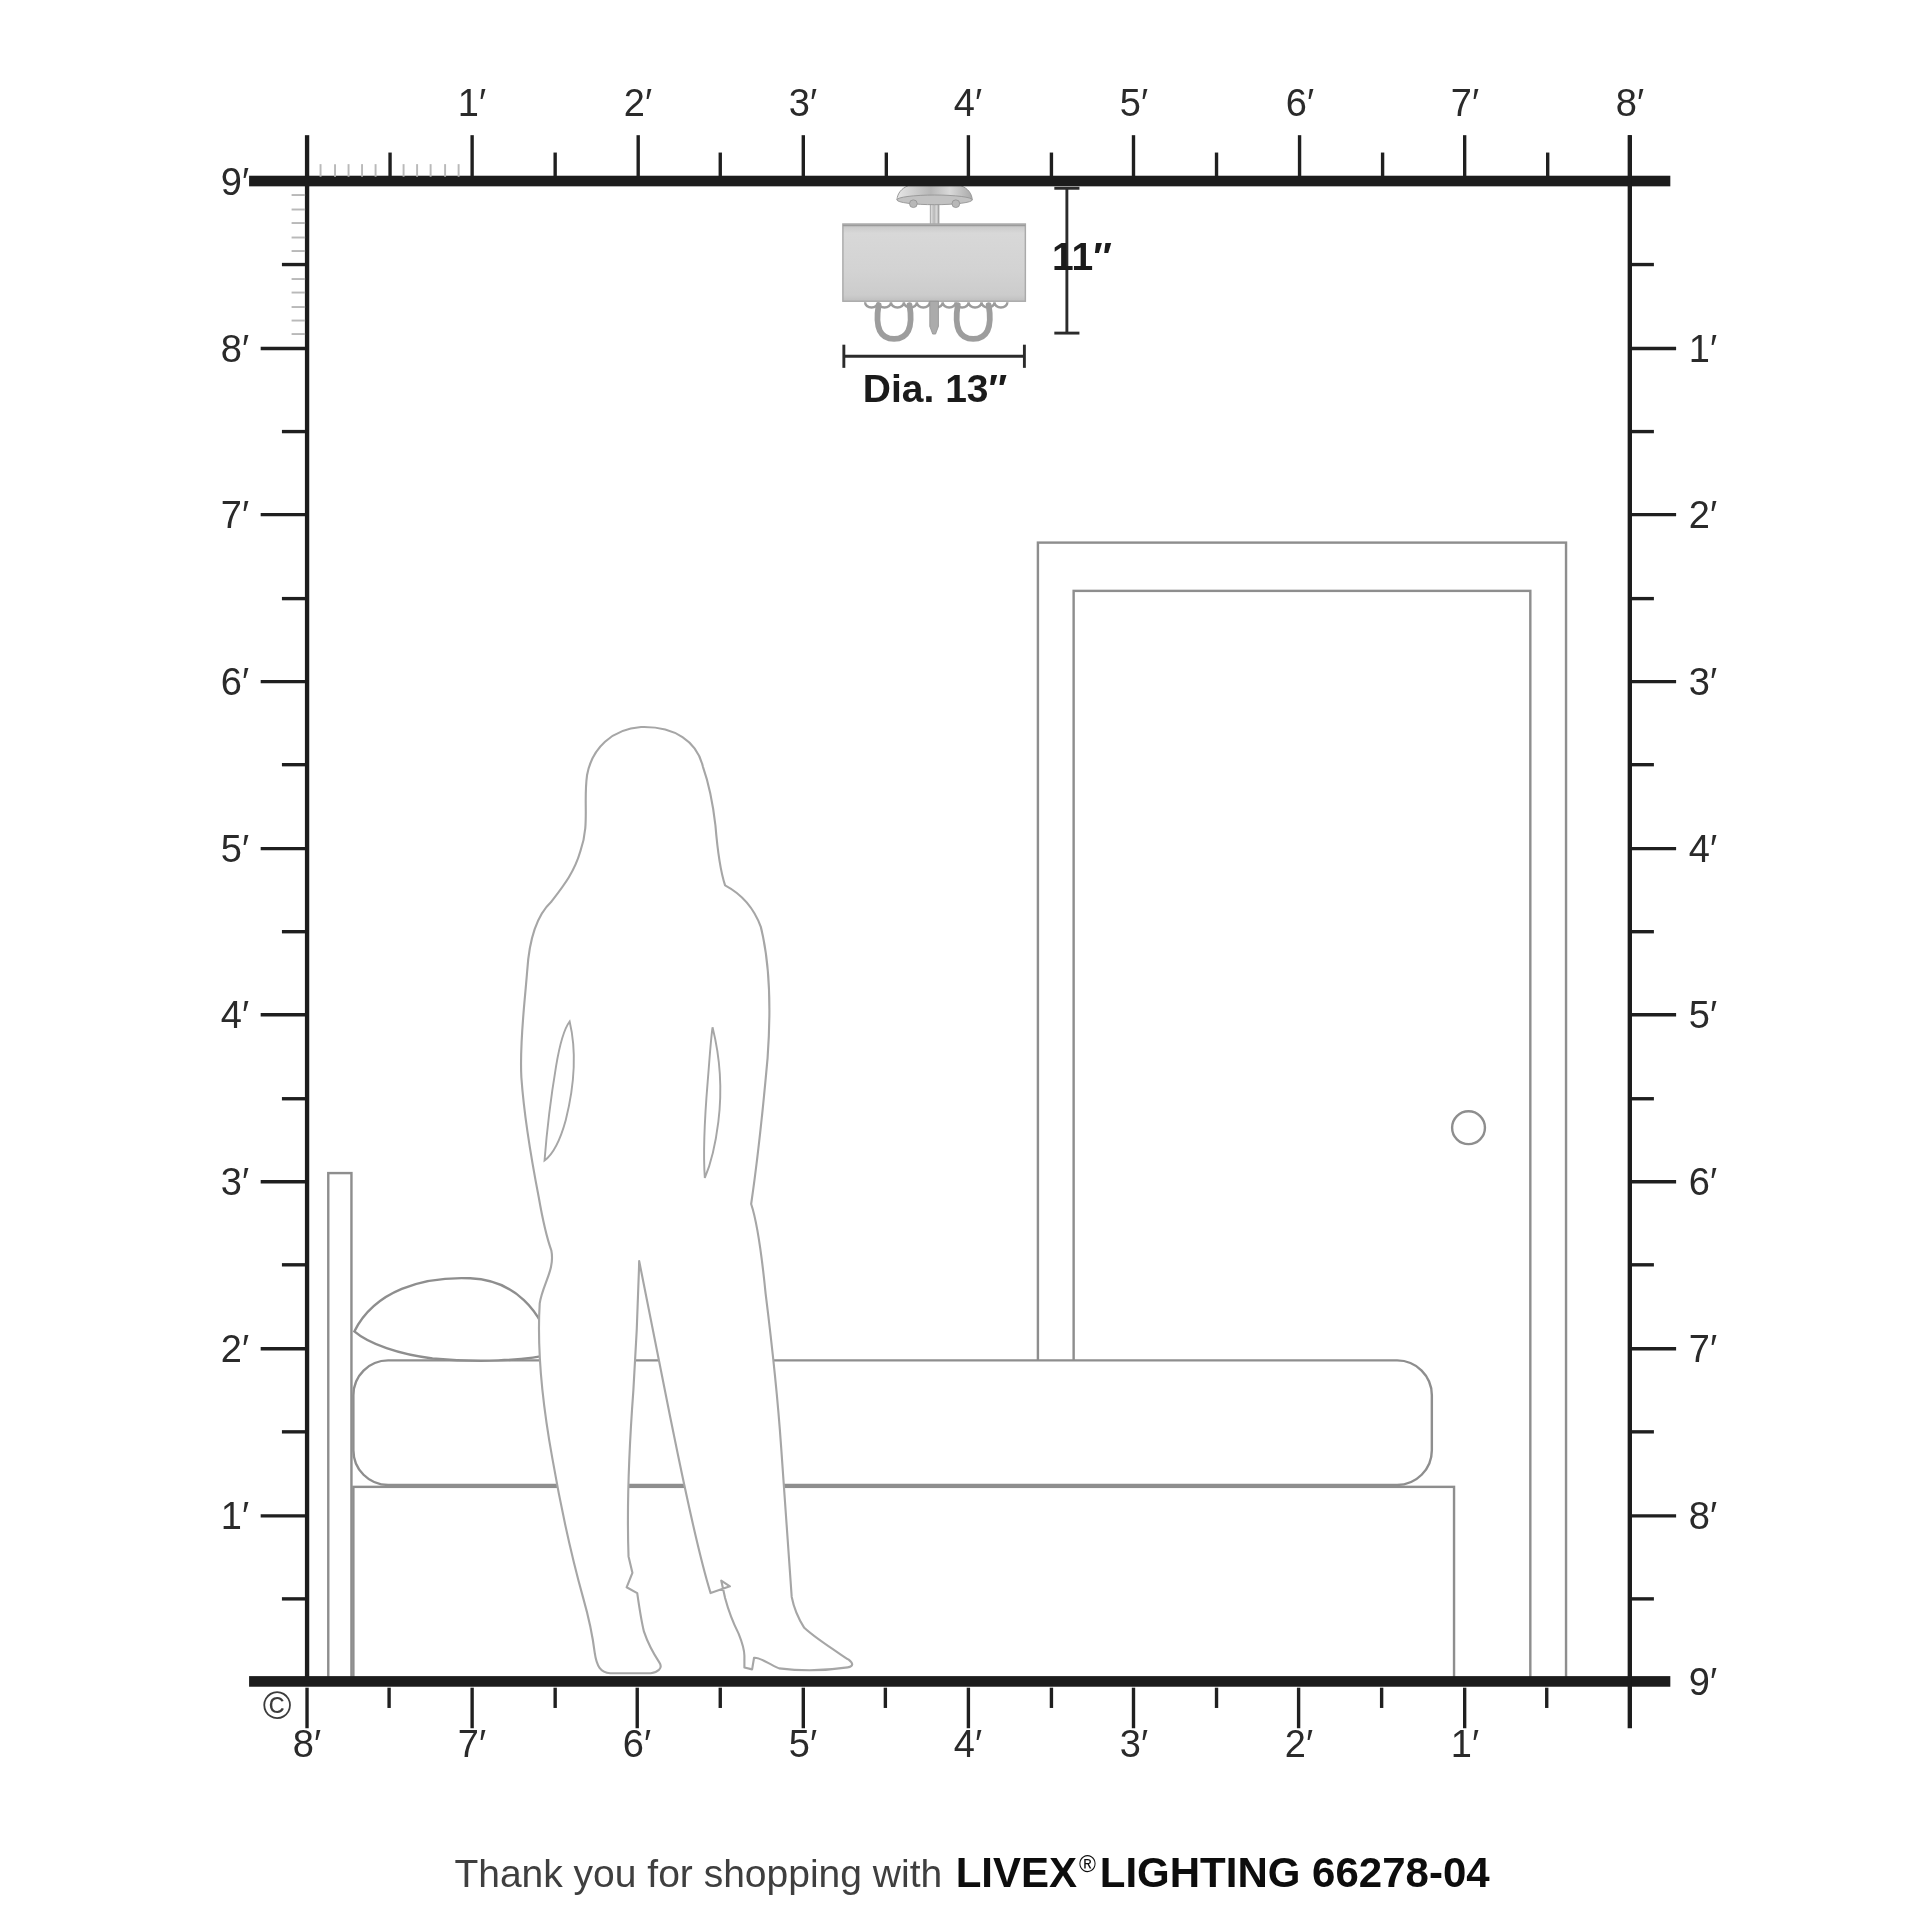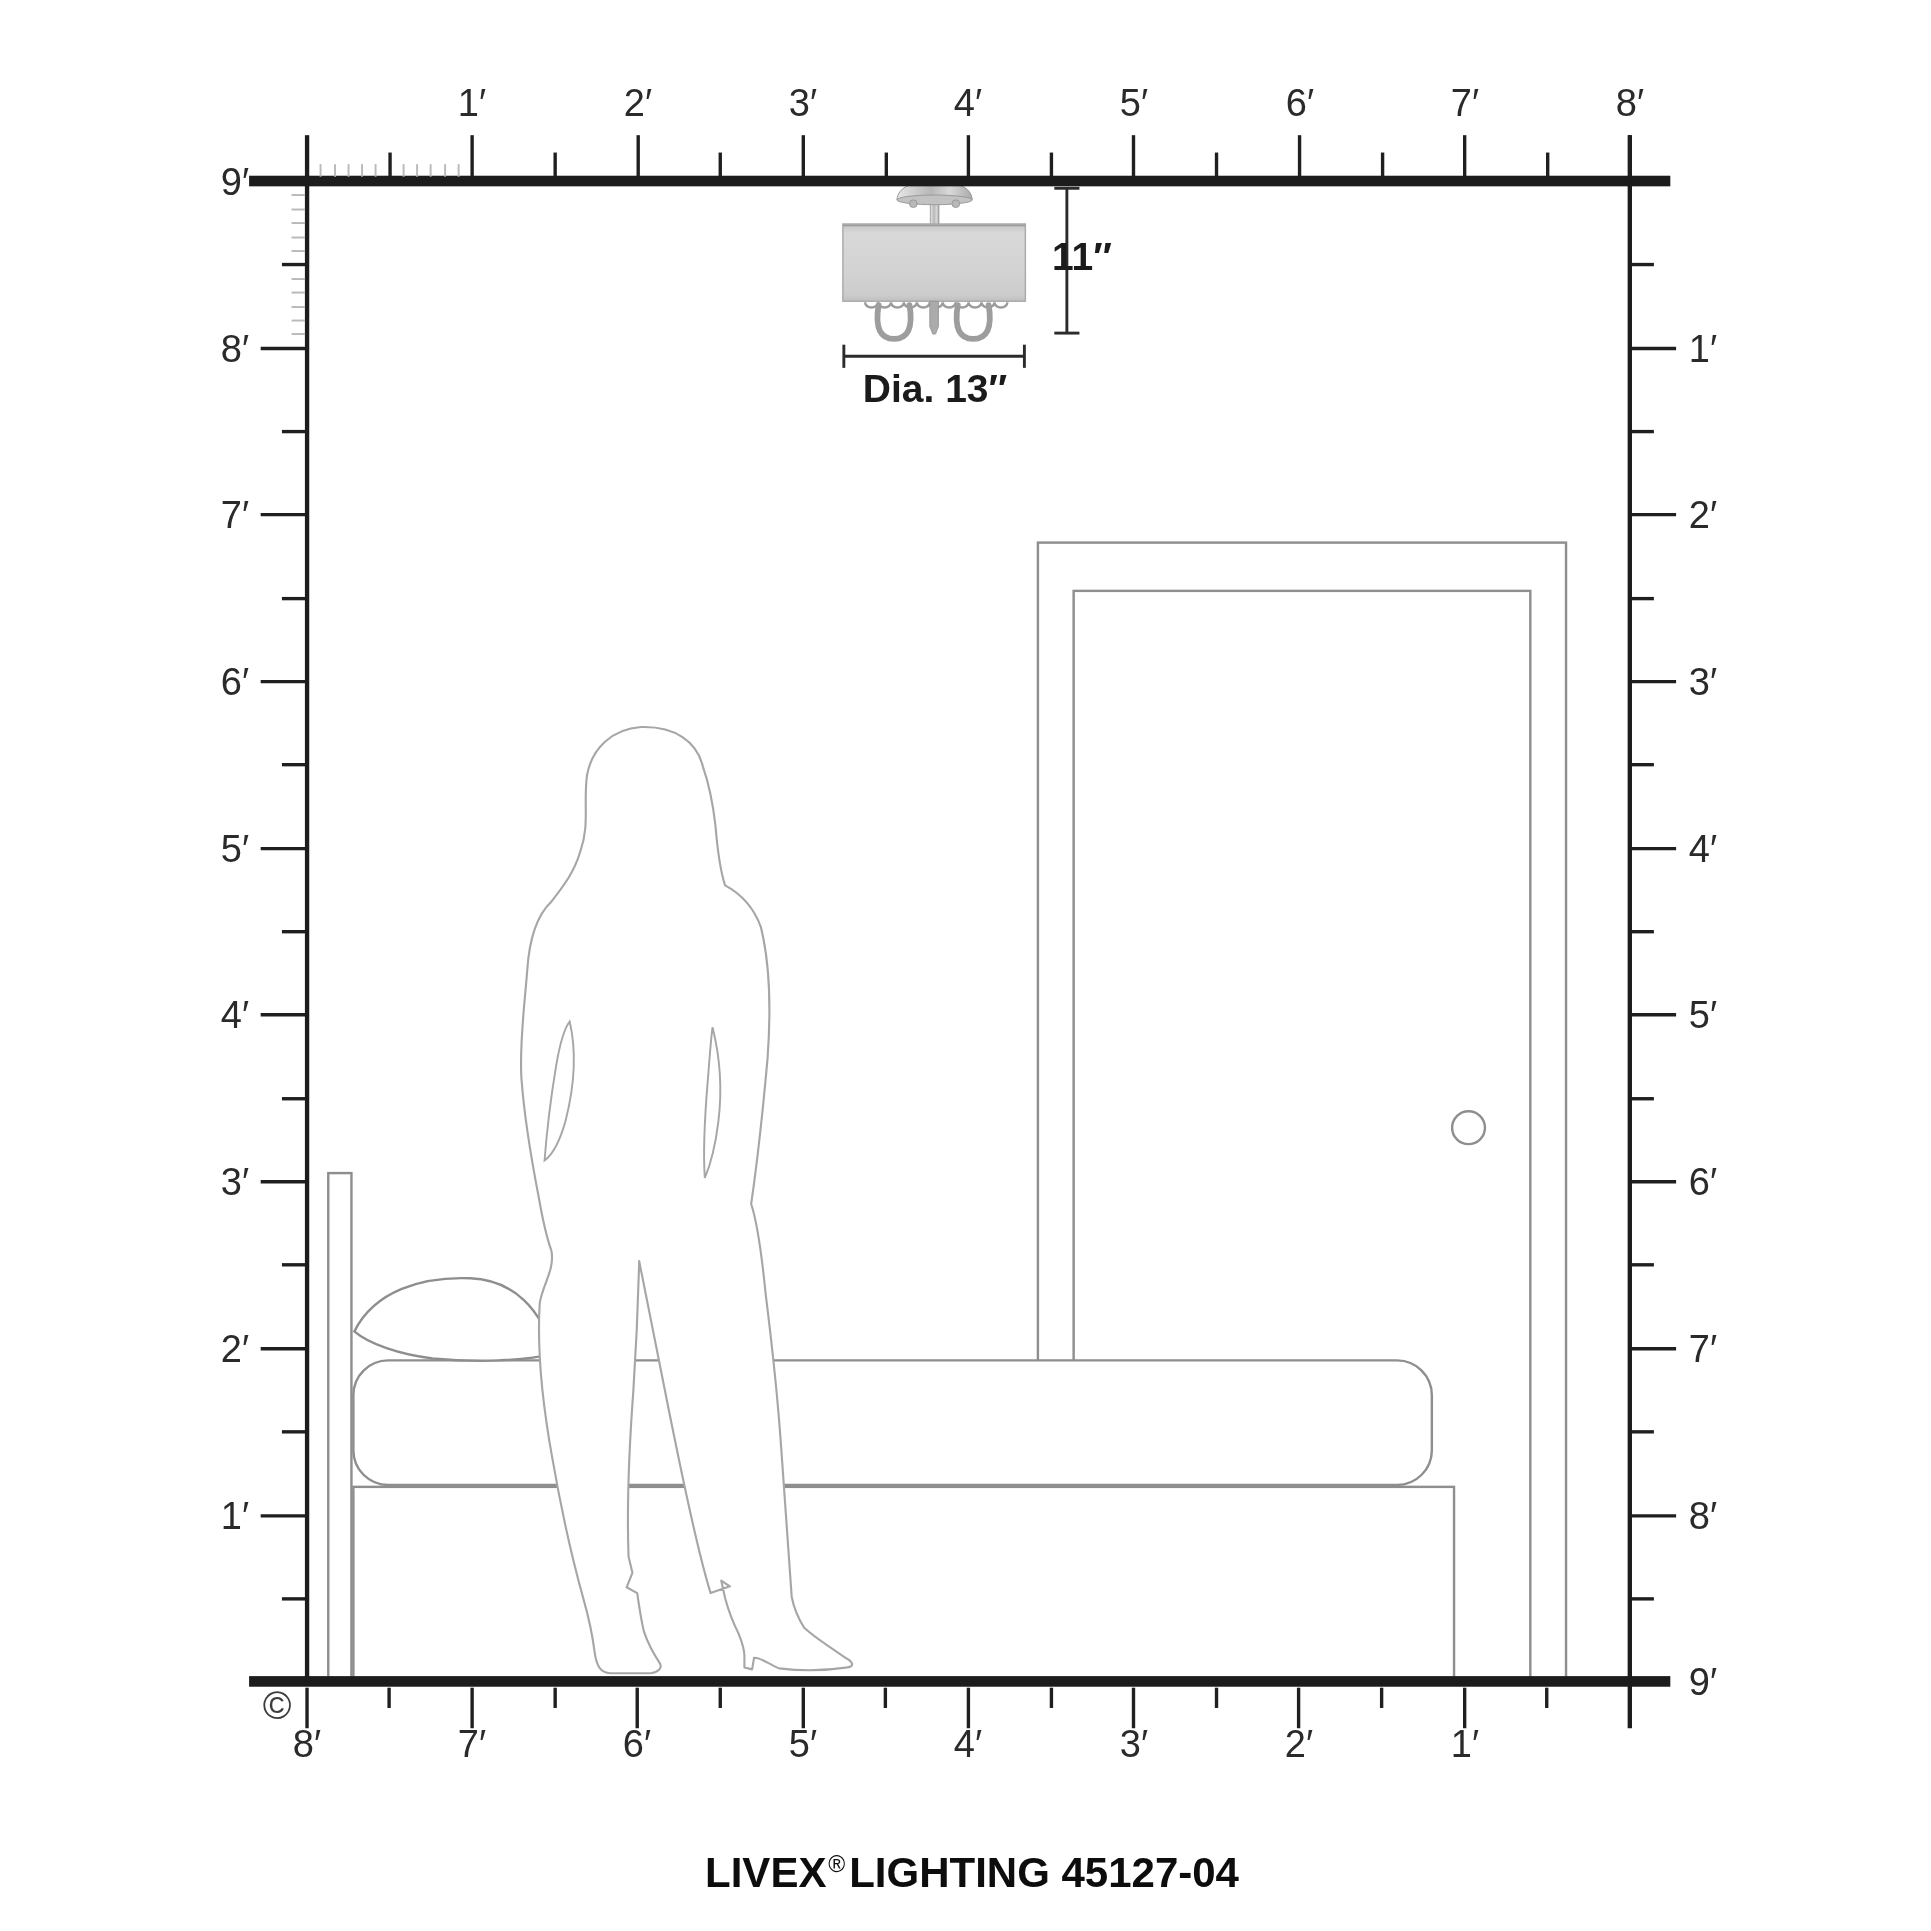--- a/index.html
+++ b/index.html
@@ -270,17 +270,18 @@
   <span class="lbl" style="left:1299px;top:1744px">2′</span>
   <span class="lbl" style="left:1465px;top:1744px">1′</span>
 </div>
 
 <div class="dim-lbl" id="dim-height-label">11″</div>
 <div class="dim-lbl" id="dim-dia-label">Dia. 13″</div>
 
 <div id="copyright">©</div>
 
 <div id="footer">
+  <span class="light">Thank you for shopping with</span>
   <span class="bold">LIVEX</span>
   <span class="reg">®</span>
-  <span class="bold">LIGHTING 45127-04</span>
+  <span class="bold">LIGHTING 66278-04</span>
 </div>
 
 
 </body></html>

